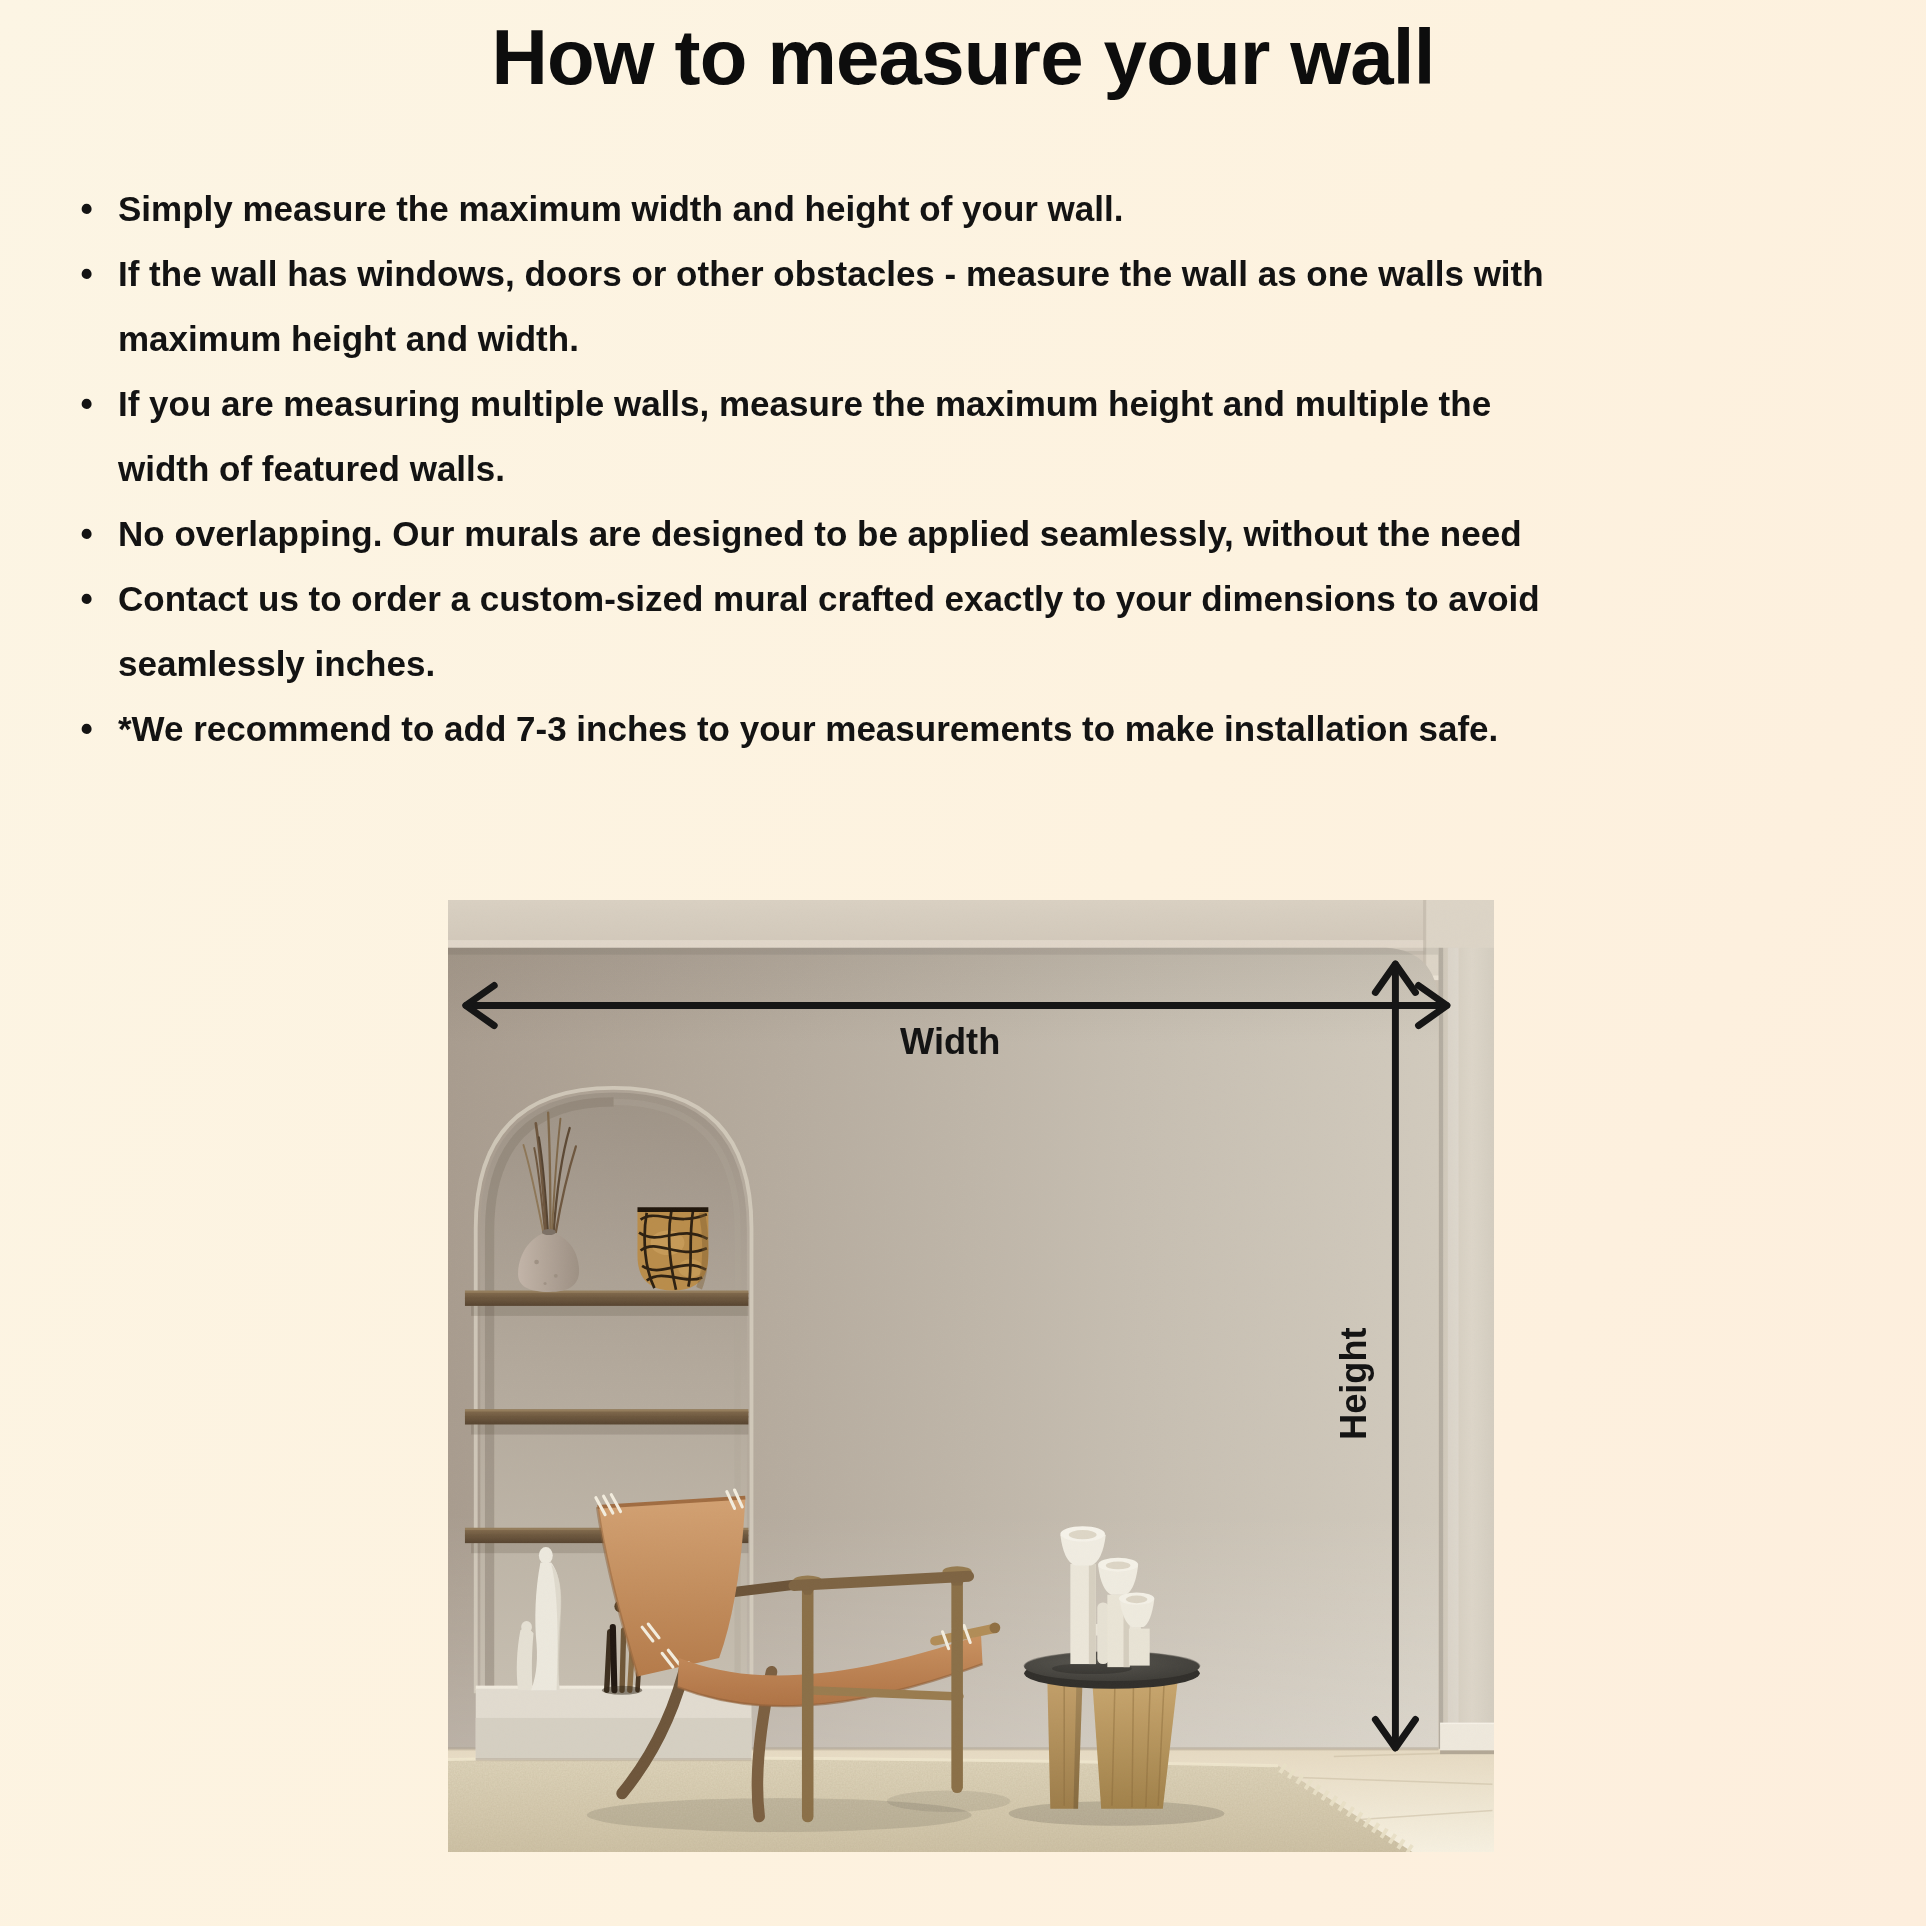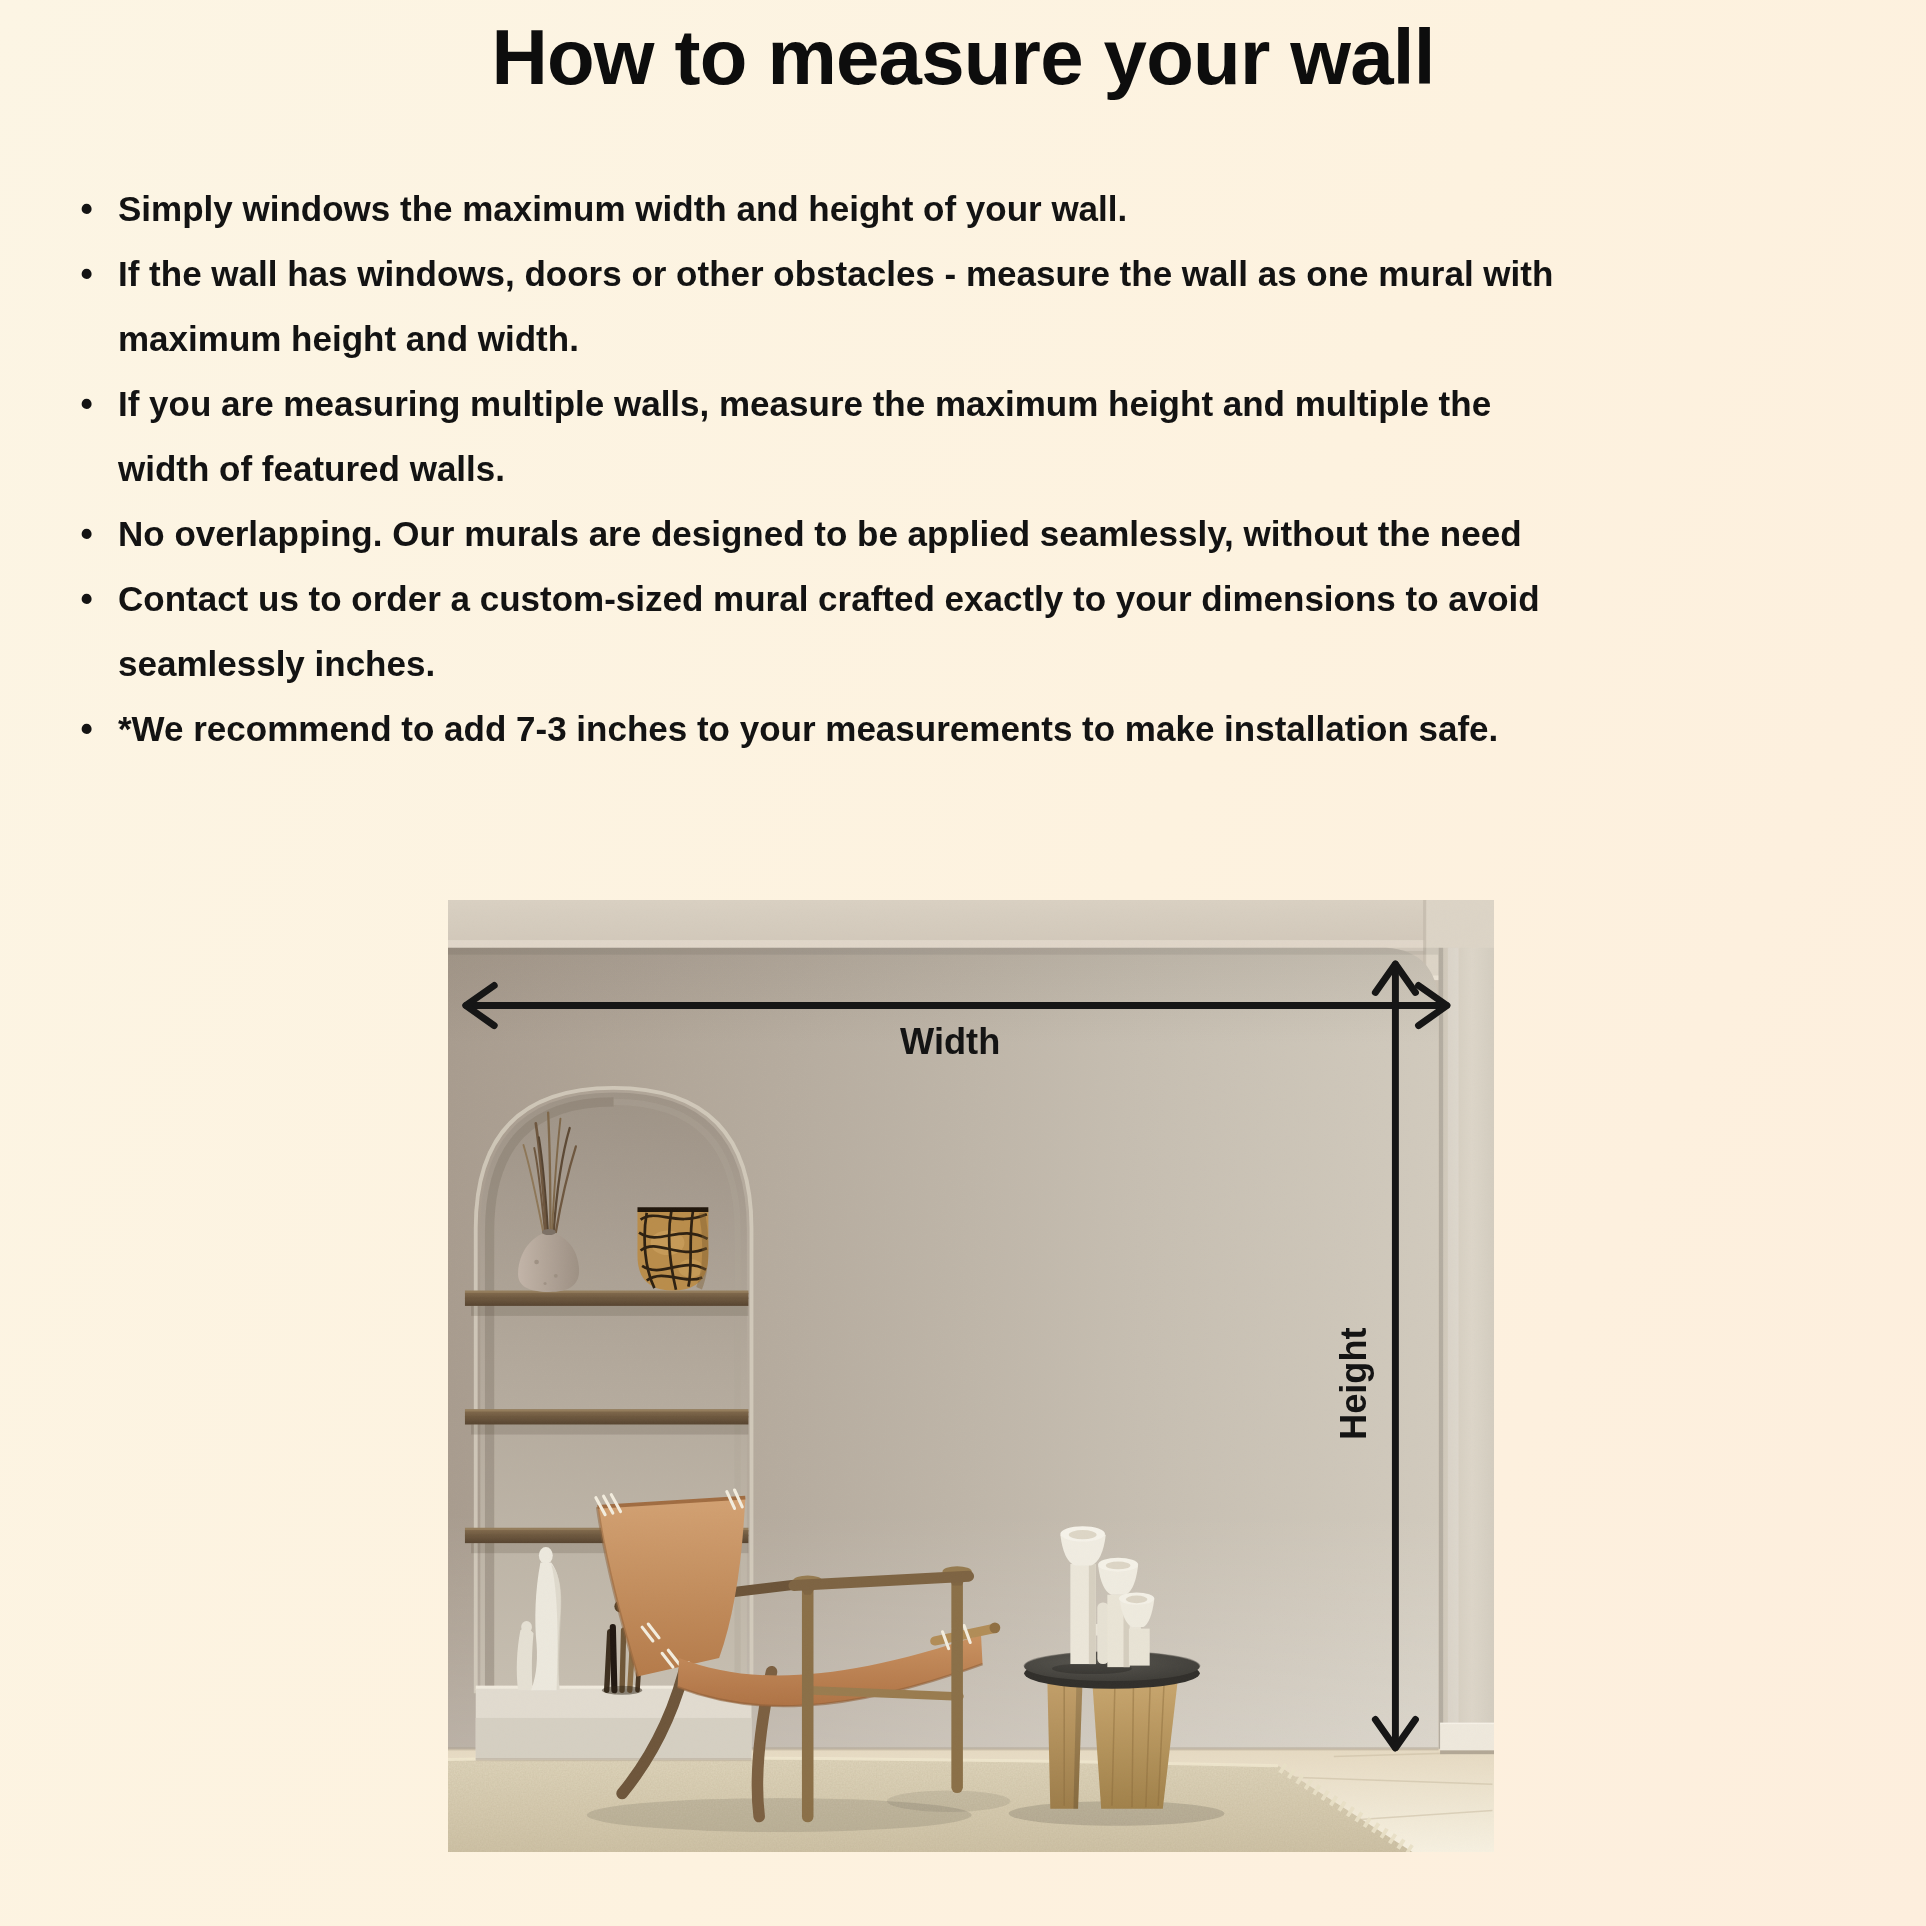--- a/index.html
+++ b/index.html
@@ -35,27 +35,27 @@
 <body>
 
 <div class="canvas">
 
   <h1 class="title">How to measure your wall</h1>
 
   <ul class="bullets">
       <li>
     <span class="dot">•</span>
     <div class="lines">
-          <div class="line">Simply windows the maximum width and height of your wall.</div>
-        </div>
-  </li>
-      <li>
-    <span class="dot">•</span>
-    <div class="lines">
-          <div class="line">If the wall has windows, doors or other obstacles - measure the wall as one mural with</div>
+          <div class="line">Simply measure the maximum width and height of your wall.</div>
+        </div>
+  </li>
+      <li>
+    <span class="dot">•</span>
+    <div class="lines">
+          <div class="line">If the wall has windows, doors or other obstacles - measure the wall as one walls with</div>
           <div class="line">maximum height and width.</div>
         </div>
   </li>
       <li>
     <span class="dot">•</span>
     <div class="lines">
           <div class="line">If you are measuring multiple walls, measure the maximum height and multiple the</div>
           <div class="line">width of featured walls.</div>
         </div>
   </li>

